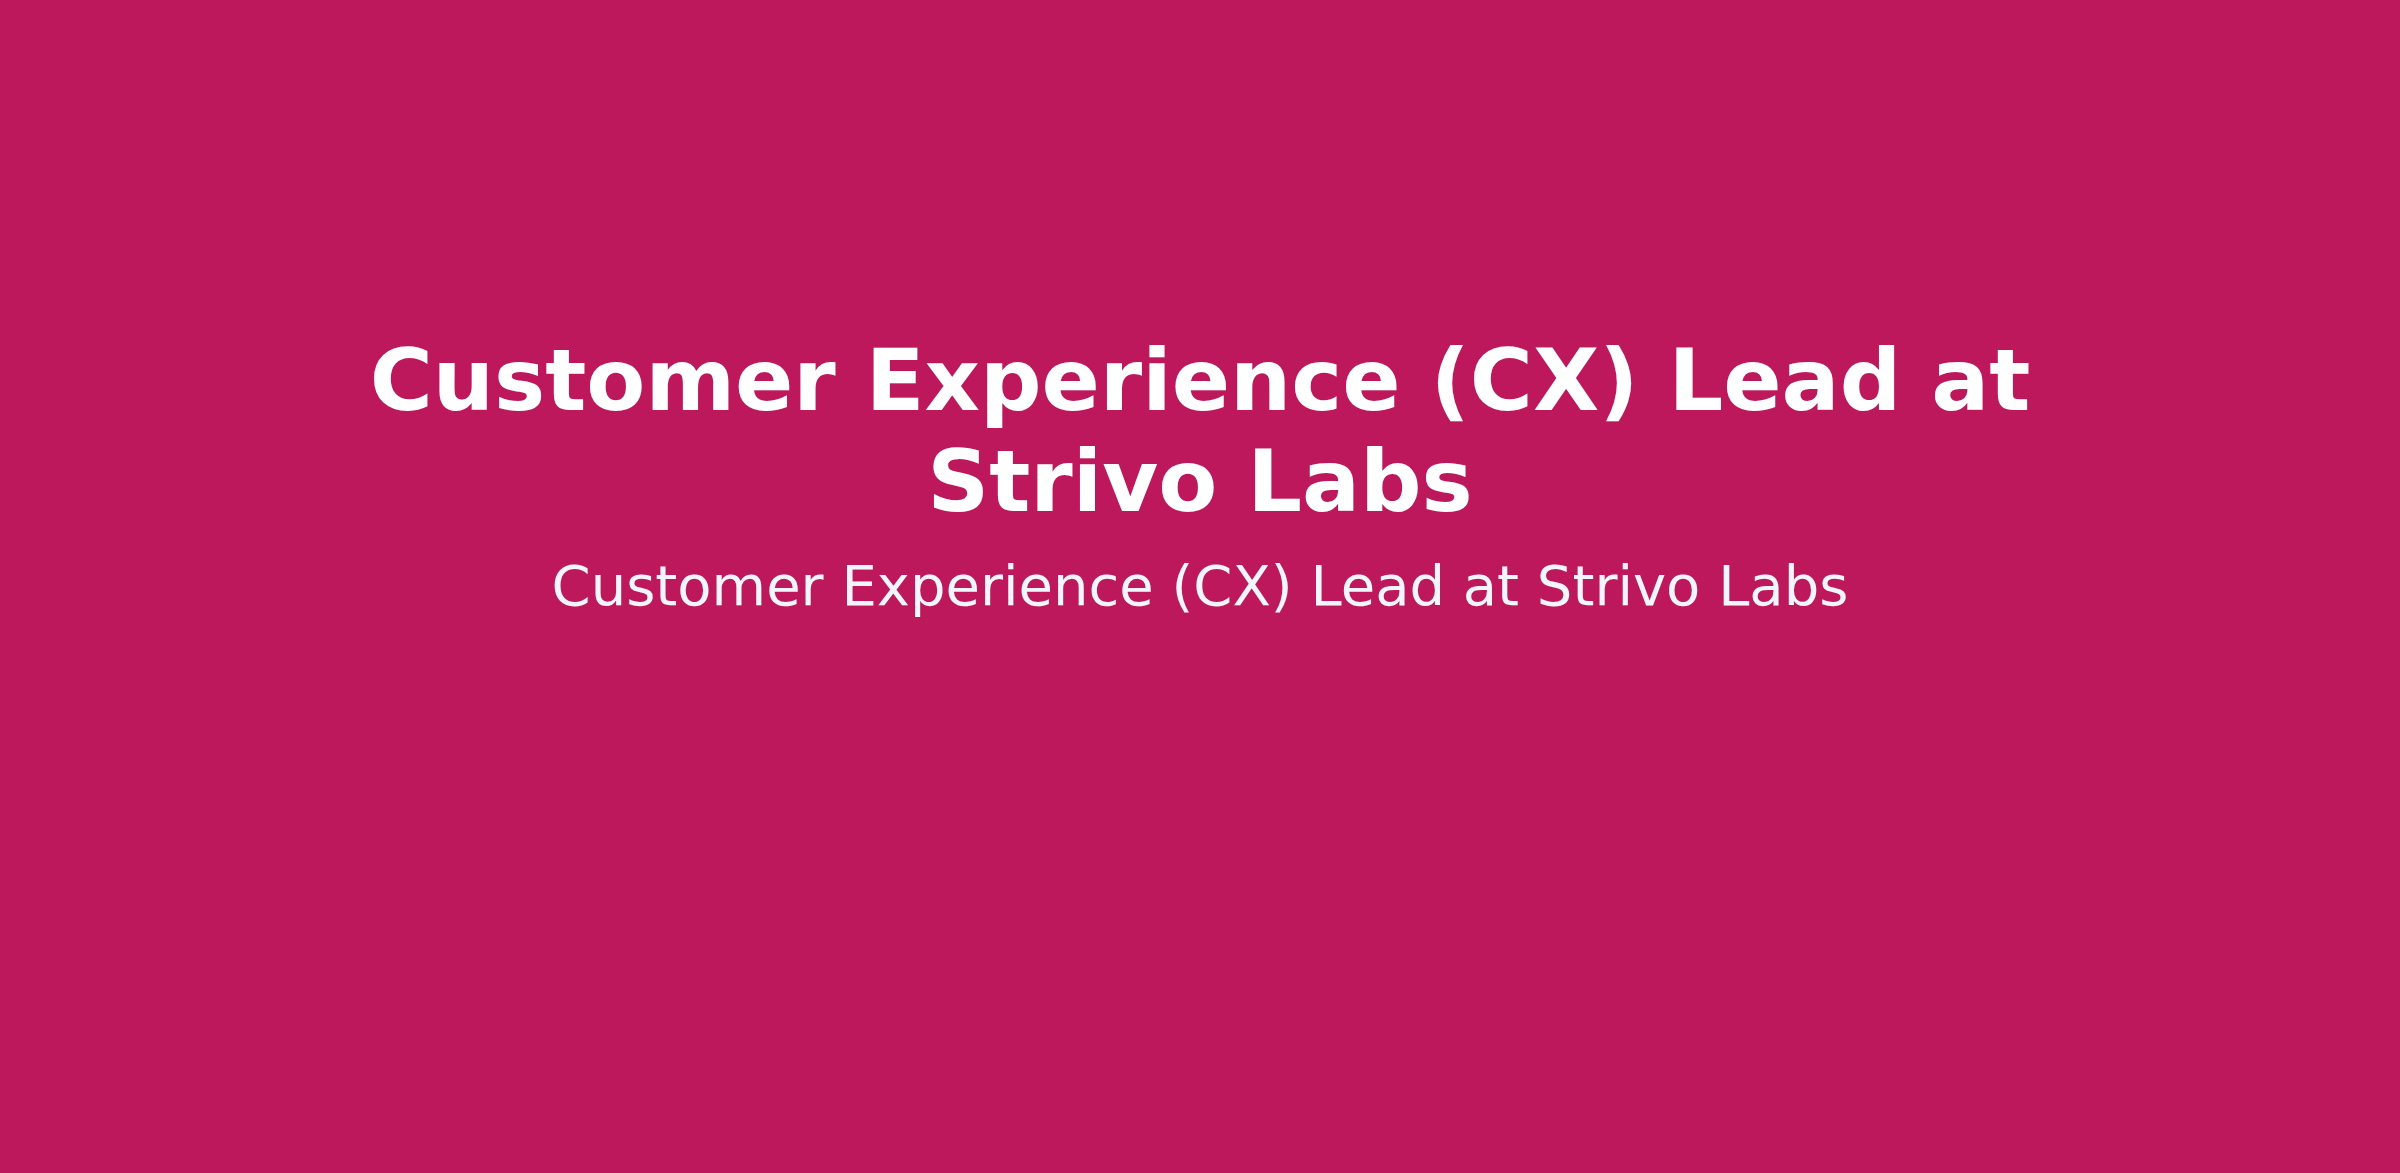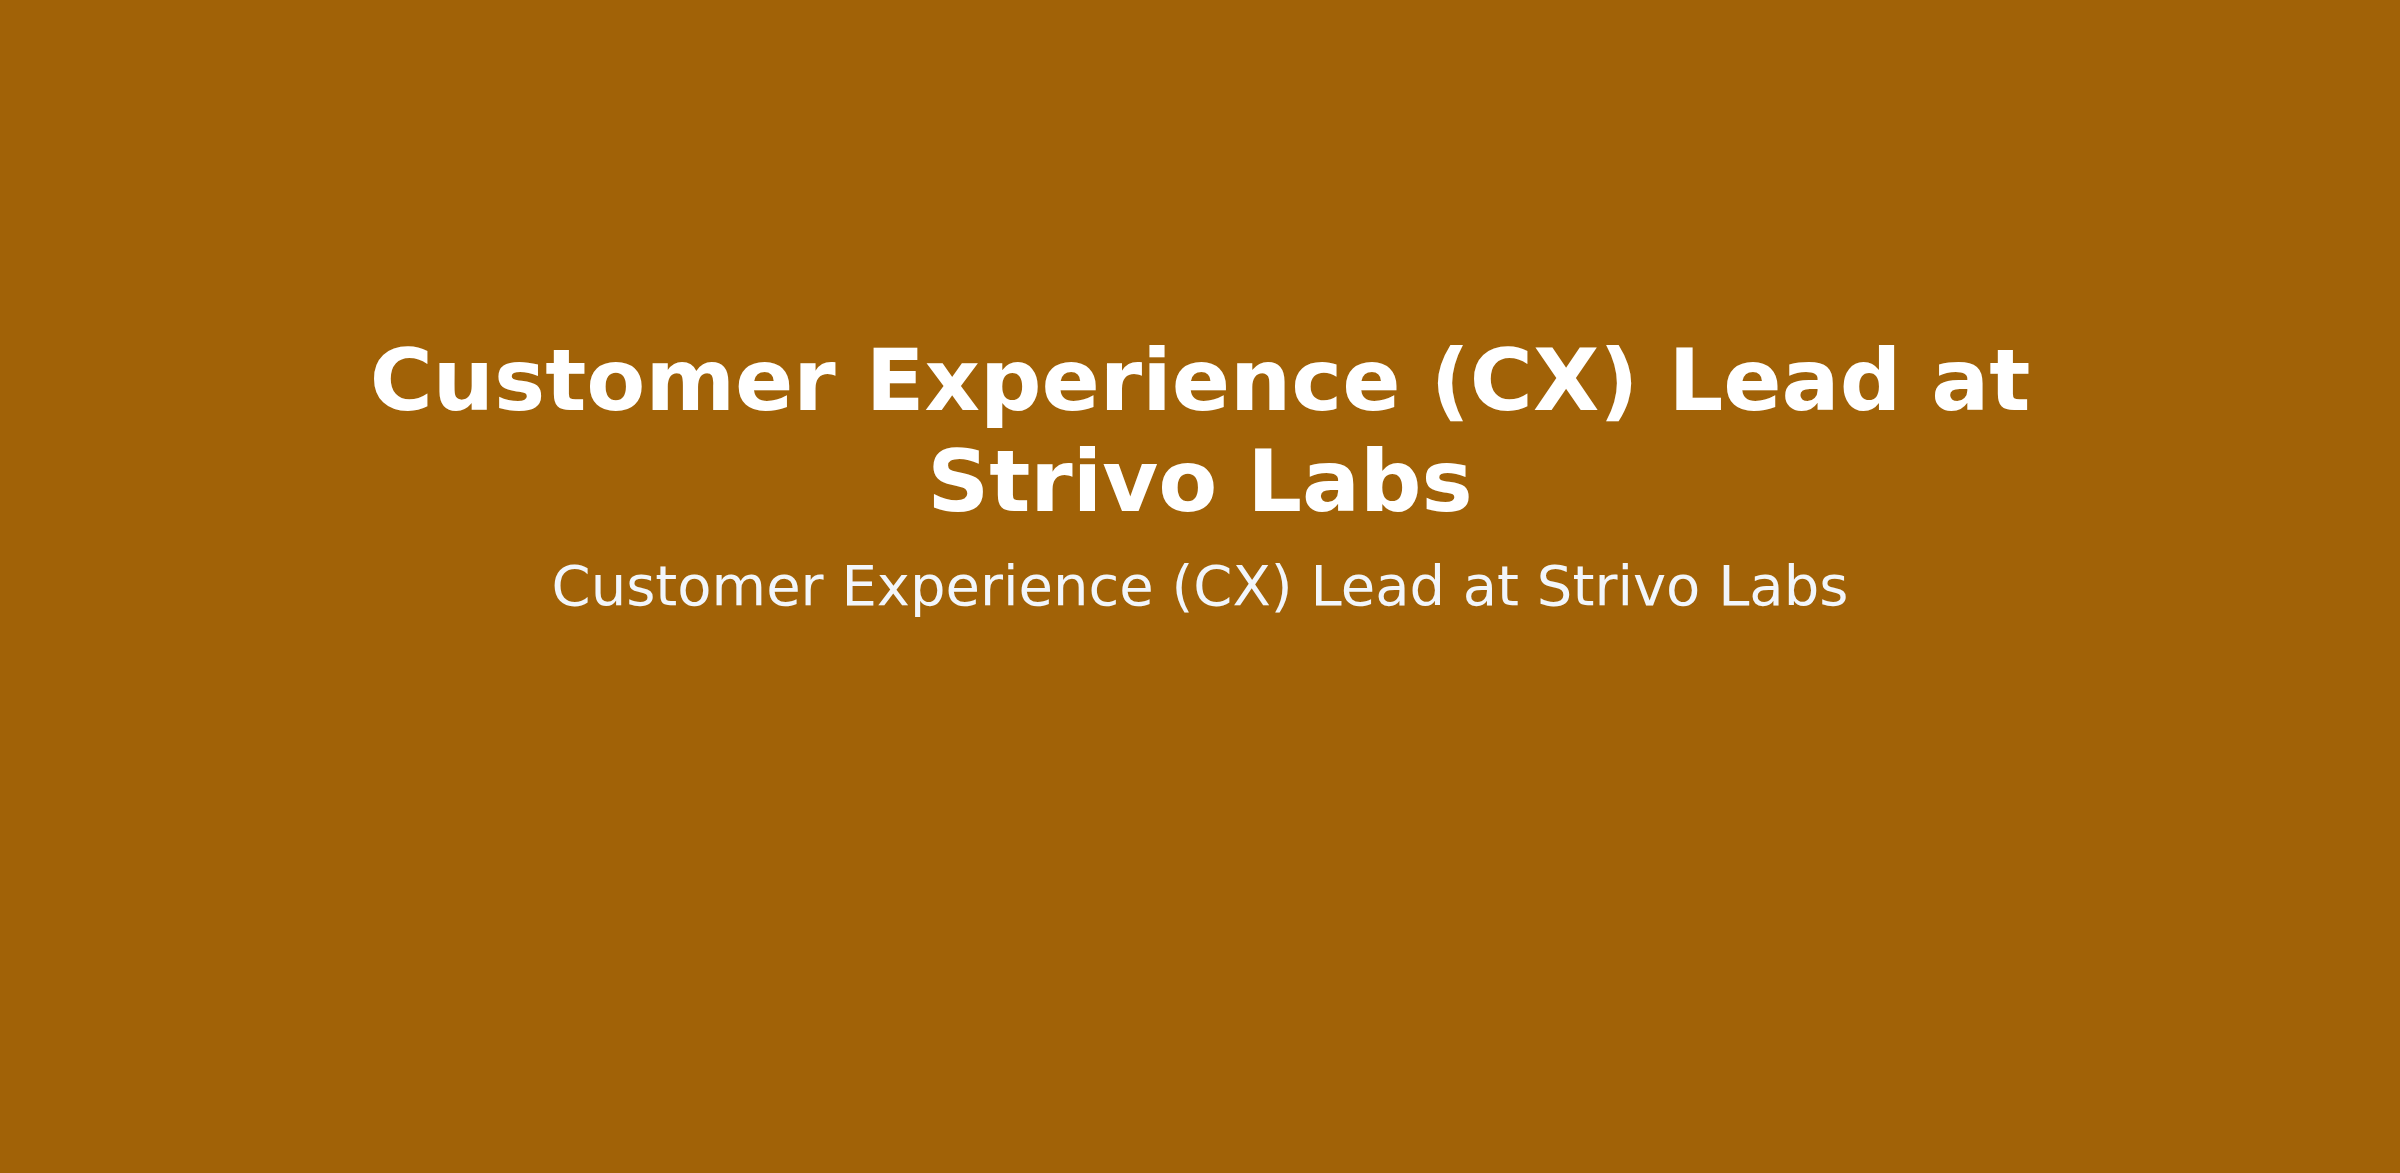--- a/index.html
+++ b/index.html
@@ -9,21 +9,21 @@
   body {
     width: 2400px;
     height: 1173px;
     overflow: hidden;
     font-family: "DejaVu Sans", sans-serif;
   }
 
   .og-card {
     width: 2400px;
     height: 1173px;
-    background: #a16207;
+    background: #be185d;
     display: flex;
     flex-direction: column;
     align-items: center;
     justify-content: flex-start;
     box-sizing: border-box;
   }
 
   .card-inner {
     width: 100%;
     padding-top: 330px;

